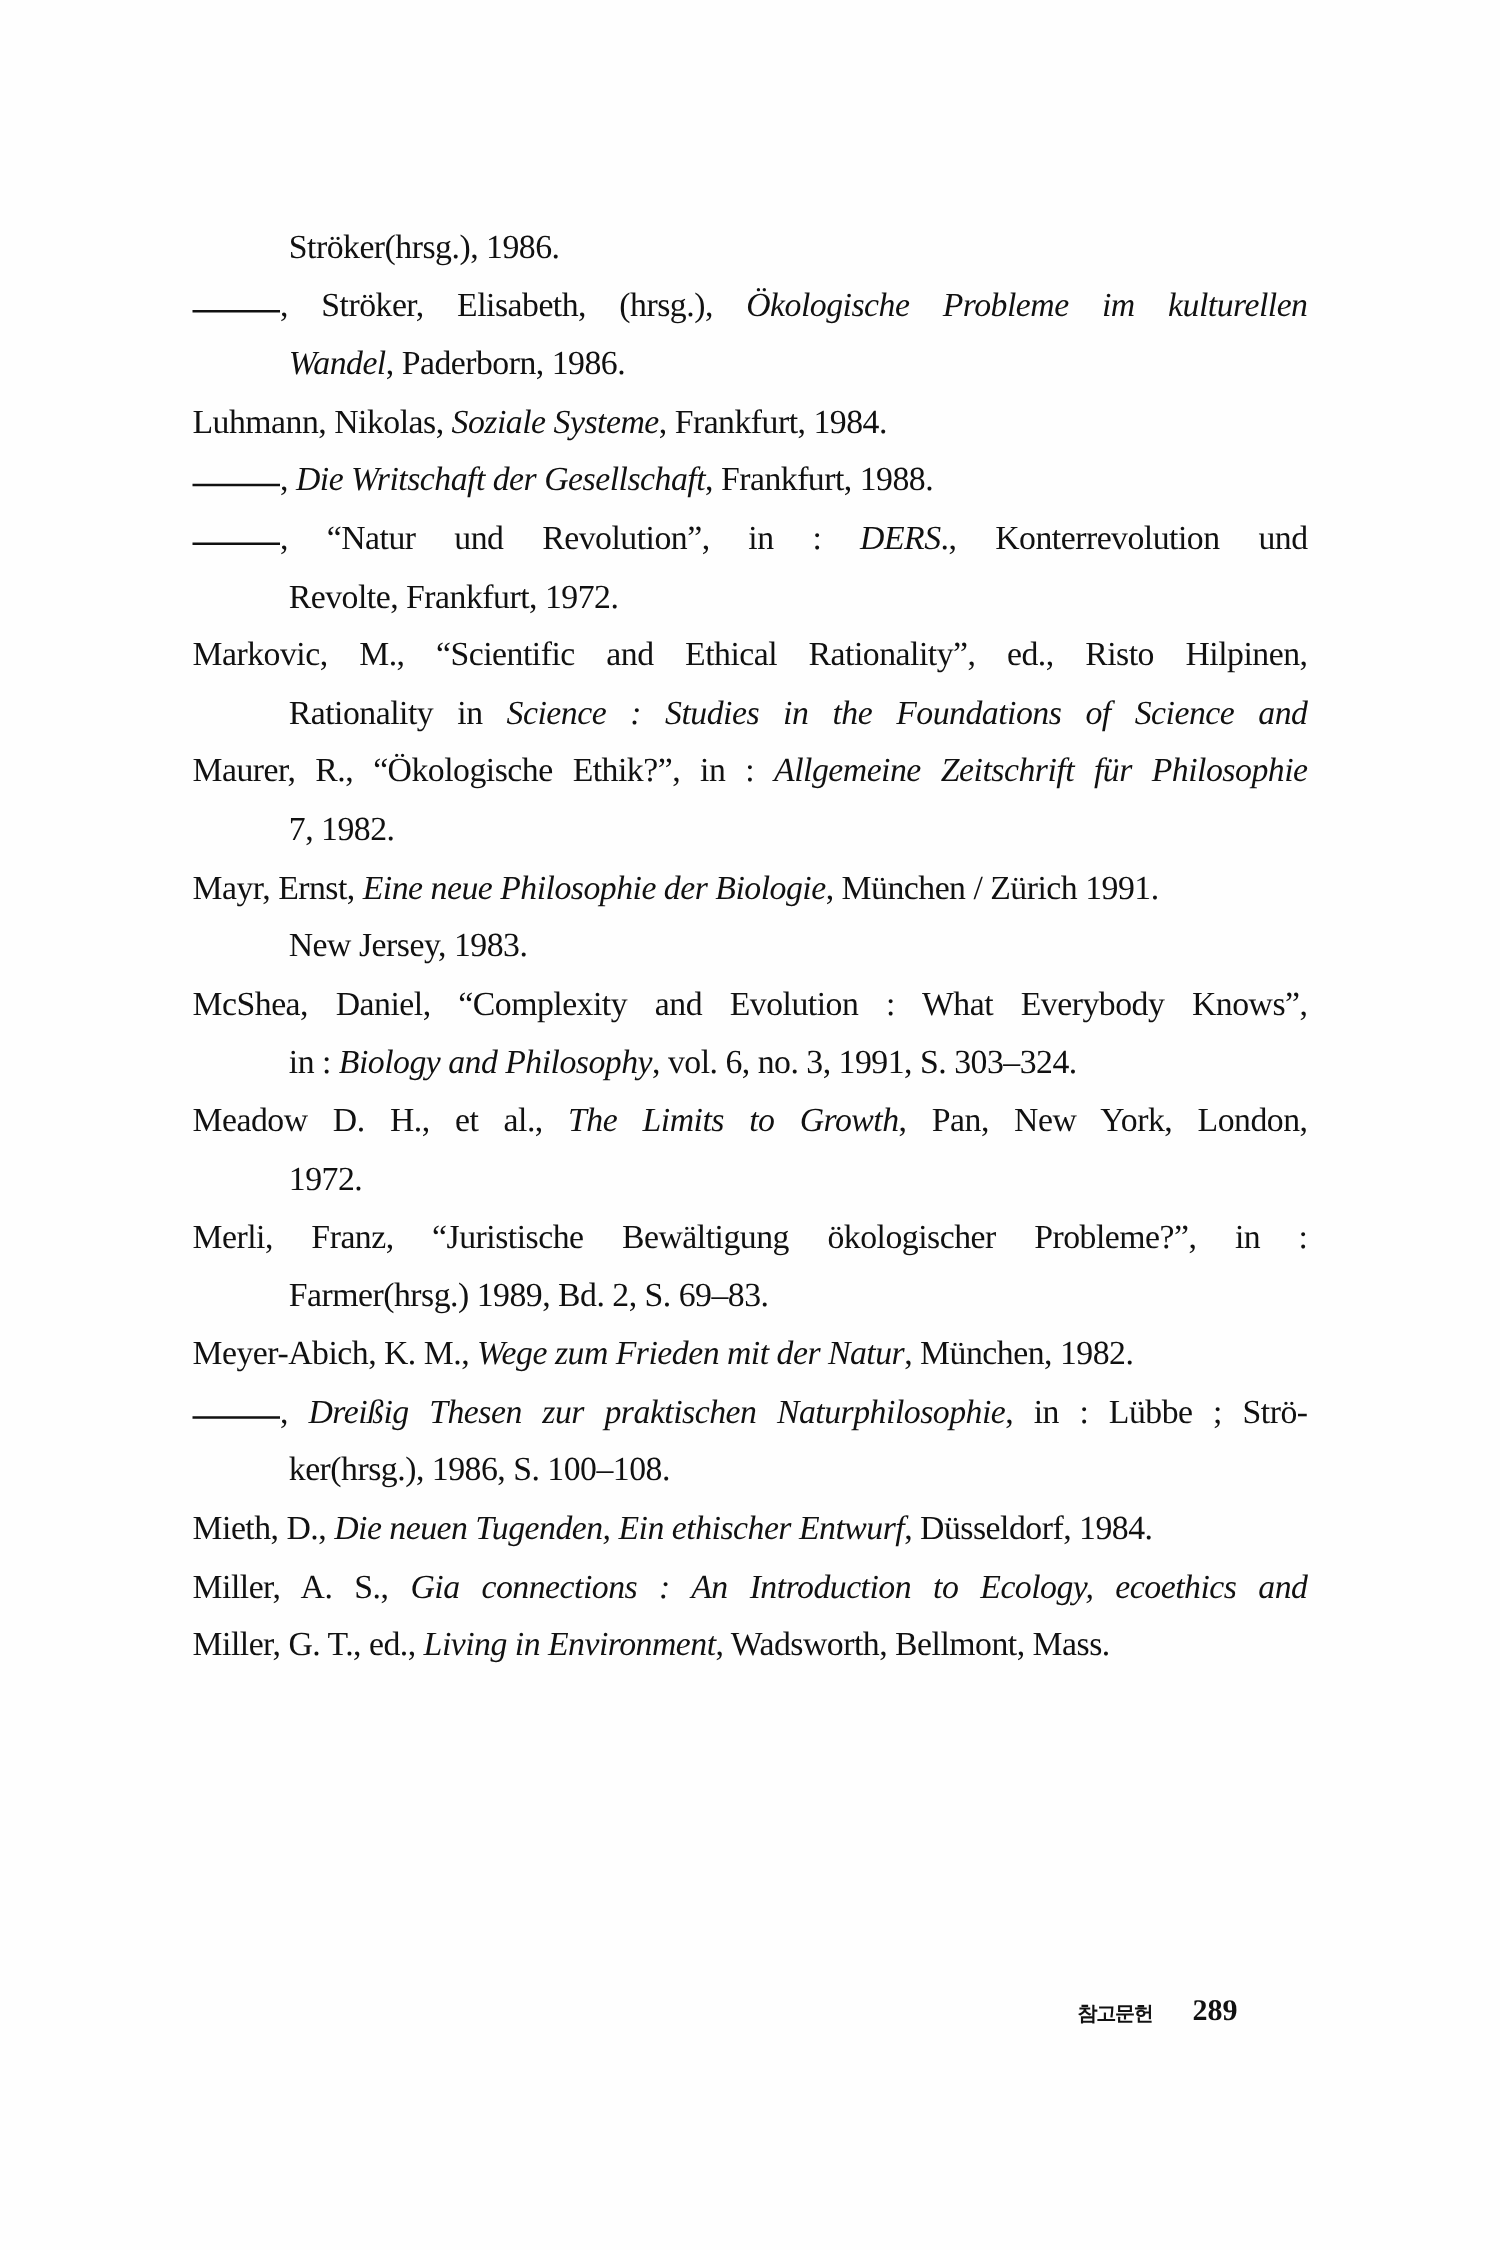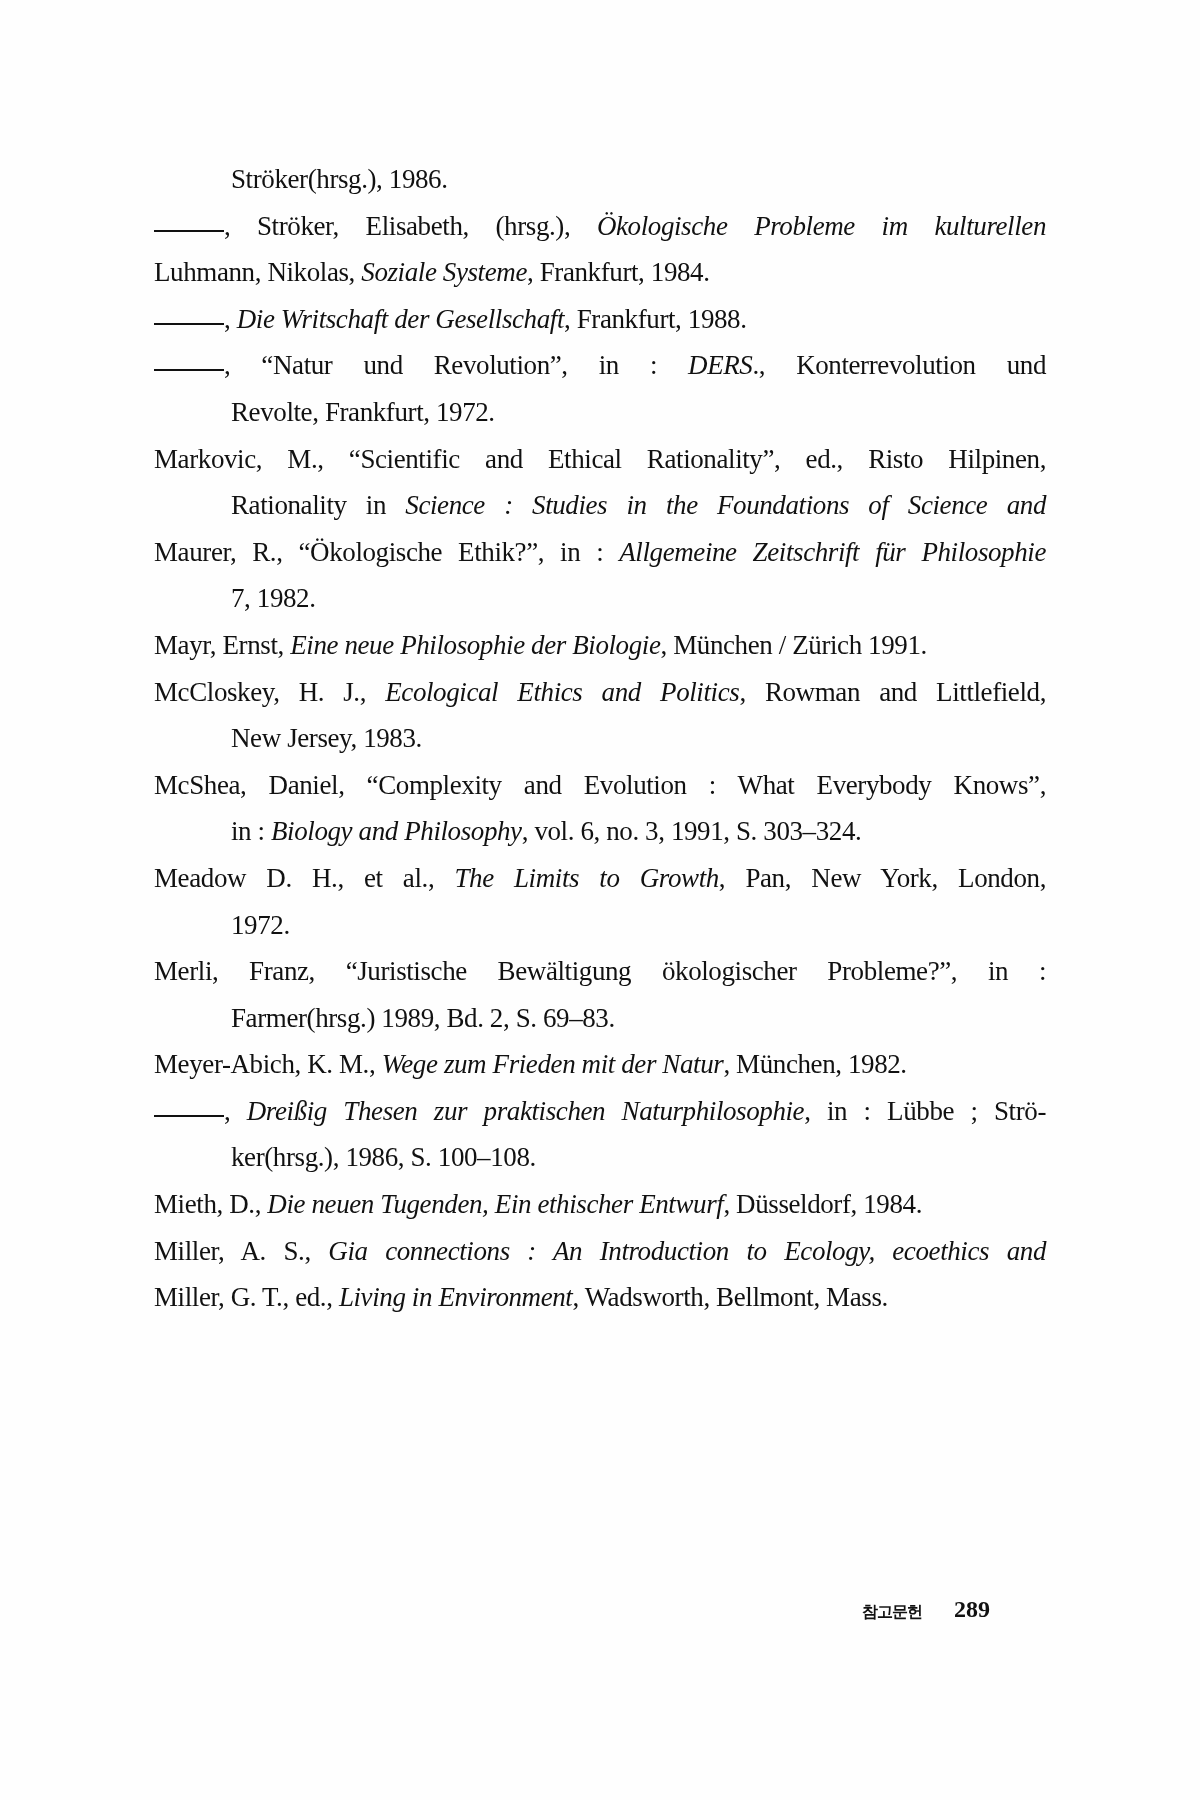--- a/index.html
+++ b/index.html
@@ -1,49 +1,49 @@
 <!DOCTYPE html>
 <html><head>
 <meta charset="utf-8">
 <style>
   html, body { margin: 0; padding: 0; background: #ffffff; }
   body { width: 1200px; height: 1800px; position: relative; overflow: hidden;
          font-family: "Liberation Serif", "DejaVu Serif", serif; color: #111111; }
   .page { position: absolute; left: 0; top: 0; width: 1200px; height: 1800px; background: #fefefe; }
-  .refs { position: absolute; left: 154px; top: 156px; width: 892px; }
+  .refs { position: absolute; left: 154px; top: 174px; width: 892px; }
   .line { position: relative; height: 46.6px; line-height: 46.6px; font-size: 27px;
           white-space: nowrap; letter-spacing: -0.4px; }
   .line.indent { padding-left: 77px; }
   .line.justify { text-align: justify; text-align-last: justify; }
   .line.indent.justify { width: 815px; }
   .line.justify:not(.indent) { width: 892px; }
   i { font-style: italic; }
   .dash { display: inline-block; width: 70px; border-bottom: 2px solid #111; height: 0;
           vertical-align: 3px; margin-right: 0; }
   .footer { position: absolute; left: 862px; top: 1596px; font-size: 24px; white-space: nowrap; }
   .footer .label { font-family: "DejaVu Sans", sans-serif; font-size: 16px; font-weight: bold; letter-spacing: -1px; }
   .footer .num { font-family: "Liberation Serif", serif; font-weight: bold; margin-left: 26px; }
 </style>
 </head>
 <body>
 
 <div class="page">
   <div class="refs" id="refs">
       <div class="line indent"><span>Ströker(hrsg.), 1986.</span></div>
       <div class="line justify"><span class="dash"></span><span>, Ströker, Elisabeth, (hrsg.), </span><i>Ökologische Probleme im kulturellen</i></div>
+      <div class="line indent"><i>Wandel</i><span>, Paderborn, 1986.</span></div>
       <div class="line"><span>Luhmann, Nikolas, </span><i>Soziale Systeme</i><span>, Frankfurt, 1984.</span></div>
       <div class="line"><span class="dash"></span><span>, </span><i>Die Writschaft der Gesellschaft</i><span>, Frankfurt, 1988.</span></div>
       <div class="line justify"><span class="dash"></span><span>, “Natur und Revolution”, in : </span><i>DERS</i><span>., Konterrevolution und</span></div>
       <div class="line indent"><span>Revolte, Frankfurt, 1972.</span></div>
       <div class="line justify"><span>Markovic, M., “Scientific and Ethical Rationality”, ed., Risto Hilpinen,</span></div>
       <div class="line indent justify"><span>Rationality in </span><i>Science : Studies in the Foundations of Science and</i></div>
       <div class="line justify"><span>Maurer, R., “Ökologische Ethik?”, in : </span><i>Allgemeine Zeitschrift für Philosophie</i></div>
       <div class="line indent"><span>7, 1982.</span></div>
       <div class="line"><span>Mayr, Ernst, </span><i>Eine neue Philosophie der Biologie</i><span>, München / Zürich 1991.</span></div>
-      <div class="line justify"><span>McCloskey, H. J., </span><i>Ecological Ethics and Politics</i><span>, Rowman and Littlefield,</span></div>
       <div class="line indent"><span>New Jersey, 1983.</span></div>
       <div class="line justify"><span>McShea, Daniel, “Complexity and Evolution : What Everybody Knows”,</span></div>
       <div class="line indent"><span>in : </span><i>Biology and Philosophy</i><span>, vol. 6, no. 3, 1991, S. 303–324.</span></div>
       <div class="line justify"><span>Meadow D. H., et al., </span><i>The Limits to Growth</i><span>, Pan, New York, London,</span></div>
       <div class="line indent"><span>1972.</span></div>
       <div class="line justify"><span>Merli, Franz, “Juristische Bewältigung ökologischer Probleme?”, in :</span></div>
       <div class="line indent"><span>Farmer(hrsg.) 1989, Bd. 2, S. 69–83.</span></div>
       <div class="line"><span>Meyer-Abich, K. M., </span><i>Wege zum Frieden mit der Natur</i><span>, München, 1982.</span></div>
       <div class="line justify"><span class="dash"></span><span>, </span><i>Dreißig Thesen zur praktischen Naturphilosophie</i><span>, in : Lübbe ; Strö-</span></div>
       <div class="line indent"><span>ker(hrsg.), 1986, S. 100–108.</span></div>

